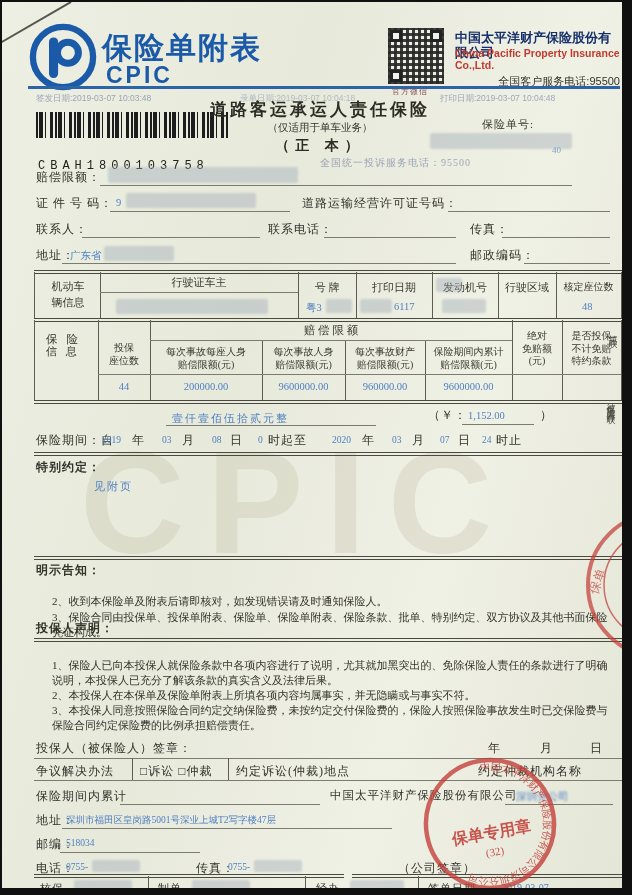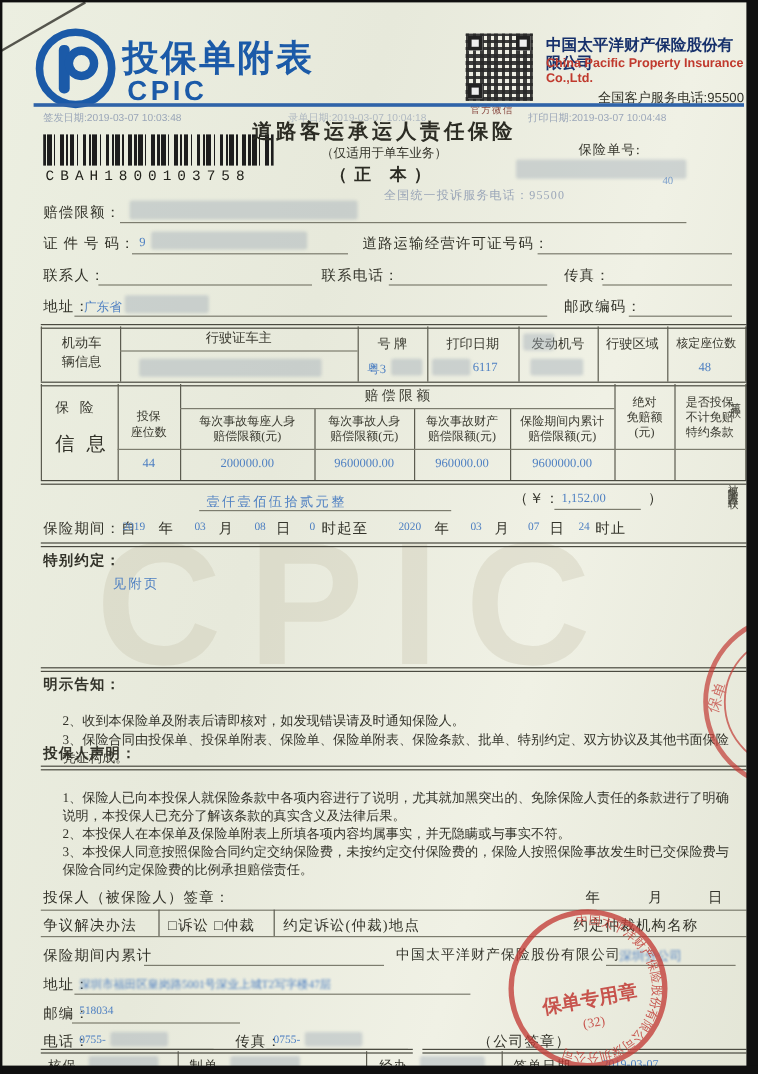--- a/index.html
+++ b/index.html
@@ -1,21 +1,21 @@
 <!DOCTYPE html>
 <html><head>
 <meta charset="utf-8">
 <style>
   html,body{margin:0;padding:0;background:#111;}
   .page{position:relative;width:632px;height:895px;overflow:hidden;
         font-family:"Liberation Serif","DejaVu Serif",serif;color:#3b3b31;
         background:linear-gradient(105deg,#ecefe1 0%,#e7e9db 38%,#f0f1e5 68%,#e3e5d6 100%);}
   .abs{position:absolute;}
   .sans{font-family:"Liberation Sans","DejaVu Sans",sans-serif;}
-  .mono{font-family:"Liberation Mono","DejaVu Sans Mono",monospace;}
+  .mono{font-family:"Liberation Mono","DejaVu Sans Mono",monospace;margin-top:19px;}
   .lbl{font-size:12px;color:#33332a;letter-spacing:1px;white-space:nowrap;}
   .th{font-size:10px;line-height:12.5px;text-align:center;white-space:pre-line;color:#3a3a30;}
   .bval{color:#4f80c2;filter:blur(.45px);font-size:10.5px;white-space:nowrap;}
   .blob{position:absolute;background:rgba(158,170,182,.42);border-radius:2px;filter:blur(1.2px);z-index:2;}
   .faint{color:rgba(86,106,152,.55);filter:blur(.35px);}
   .hline{position:absolute;height:1px;background:#7c7c6e;z-index:1;}
   .vline{position:absolute;width:1px;background:#5c5c50;z-index:1;}
   .drule{position:absolute;left:34px;width:588px;height:4px;z-index:1;
          border-top:1.6px solid #4a4a40;border-bottom:1.6px solid #4a4a40;box-sizing:border-box;}
   .pre{white-space:pre-line;}
@@ -33,21 +33,21 @@
 
   <div class="abs" style="left:0;top:42px;width:82px;height:1.5px;background:#55554d;transform:rotate(-30deg);transform-origin:left center;"></div>
 
   <div class="abs" style="left:28px;top:22px;width:70px;height:70px;">
     <svg width="70" height="70" viewBox="0 0 100 100">
       <circle cx="50" cy="50" r="43" fill="none" stroke="#1b5aa8" stroke-width="9"></circle>
       <rect x="30" y="22" width="13" height="58" rx="6" fill="#1b5aa8"></rect>
       <circle cx="57" cy="44" r="15" fill="none" stroke="#1b5aa8" stroke-width="10"></circle>
     </svg>
   </div>
-  <div class="abs sans" style="left:102px;top:28px;font-size:30px;font-weight:bold;color:#1b5aa8;letter-spacing:2px;">投保单附表</div>
+  <div class="abs sans" style="left:102px;top:28px;font-size:30px;font-weight:bold;color:#1b5aa8;letter-spacing:2px;">保险单附表</div>
   <div class="abs sans" style="left:106px;top:62px;font-size:23px;font-weight:bold;color:#1b5aa8;letter-spacing:3px;">CPIC</div>
 
   <div class="abs" style="left:388px;top:28px;width:56px;height:56px;background:
        repeating-linear-gradient(0deg,rgba(40,40,40,.9) 0 3px,transparent 3px 6px),
        repeating-linear-gradient(90deg,rgba(40,40,40,.9) 0 3px,rgba(238,238,228,.9) 3px 6px);">
     <div class="abs" style="left:2px;top:2px;width:12px;height:12px;border:3px solid #222;background:#eee;box-sizing:border-box;"></div>
     <div class="abs" style="right:2px;top:2px;width:12px;height:12px;border:3px solid #222;background:#eee;box-sizing:border-box;"></div>
     <div class="abs" style="left:2px;bottom:2px;width:12px;height:12px;border:3px solid #222;background:#eee;box-sizing:border-box;"></div>
   </div>
   <div class="abs sans" style="left:392px;top:86px;font-size:8px;color:#8a4a42;letter-spacing:1px;">官方微信</div>
@@ -135,21 +135,21 @@
   <div class="vline" style="left:98px;top:320px;height:80px;"></div>
   <div class="vline" style="left:150px;top:320px;height:80px;"></div>
   <div class="vline" style="left:262px;top:340px;height:60px;"></div>
   <div class="vline" style="left:345px;top:340px;height:60px;"></div>
   <div class="vline" style="left:425px;top:340px;height:60px;"></div>
   <div class="vline" style="left:512px;top:320px;height:80px;"></div>
   <div class="vline" style="left:562px;top:320px;height:80px;"></div>
   <div class="vline" style="left:621px;top:320px;height:80px;"></div>
 
   <div class="abs lbl" style="left:46px;top:332px;font-size:11.5px;letter-spacing:3px;">保  险</div>
-  <div class="abs lbl" style="left:46px;top:360px;font-size:16px;letter-spacing:3px;">信  息</div>
+  <div class="abs lbl" style="left:46px;top:344px;font-size:11px;letter-spacing:3px;">信  息</div>
 
   <div class="abs th" style="left:150px;top:324px;width:362px;font-size:11.5px;">赔  偿  限  额</div>
   <div class="hline" style="left:150px;top:340px;width:362px;"></div>
 
   <div class="abs th pre" style="left:98px;top:342px;width:52px;">投保
 座位数</div>
   <div class="abs th pre" style="left:152px;top:346px;width:108px;">每次事故每座人身
 赔偿限额(元)</div>
   <div class="abs th pre" style="left:264px;top:346px;width:79px;">每次事故人身
 赔偿限额(元)</div>

